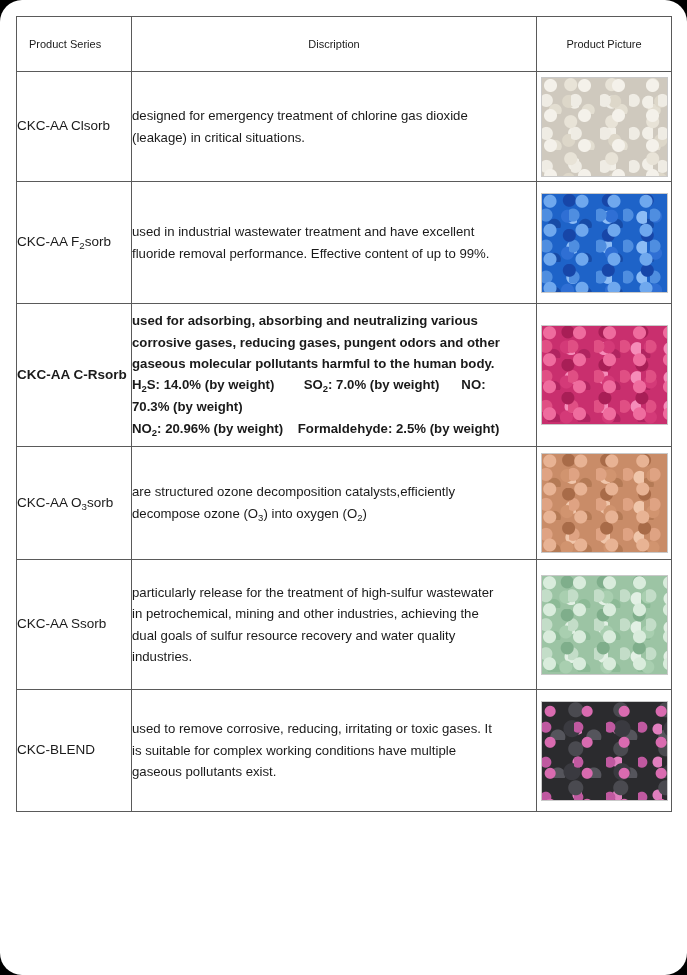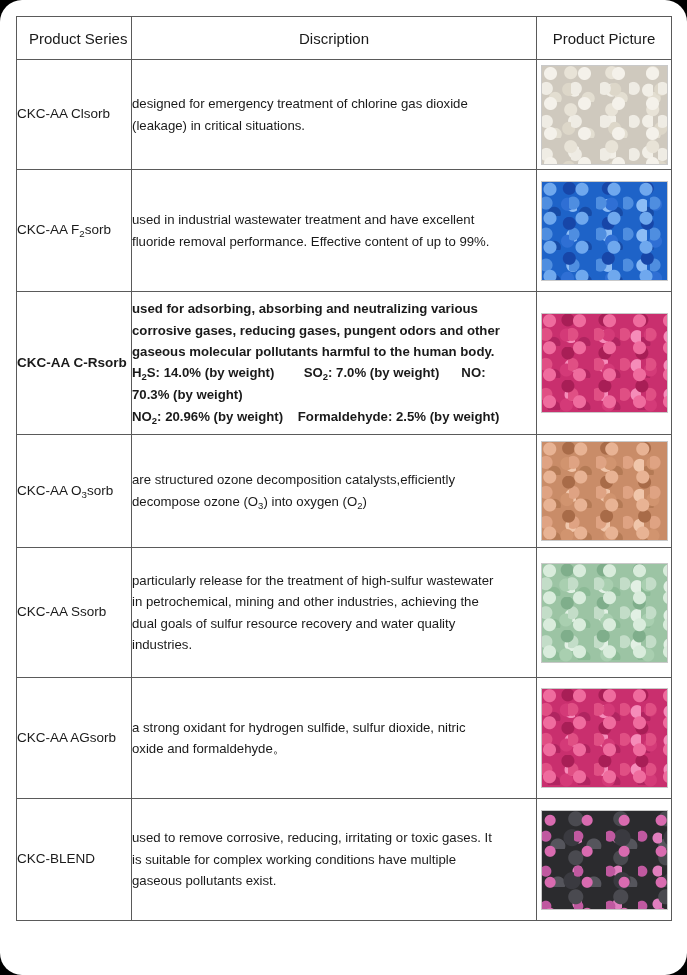--- a/index.html
+++ b/index.html
@@ -40,23 +40,23 @@
     border: 1px solid #5a5a5a;
     vertical-align: middle;
     padding: 0;
     box-sizing: border-box;
   }
   col.c-series { width: 115px; }
   col.c-desc { width: 405px; }
   col.c-pic { width: 135px; }
 
   thead th {
-    height: 43px;
+    height: 55px;
     font-weight: normal;
-    font-size: 15px;
+    font-size: 11px;
     color: #1a1a1a;
     text-align: center;
   }
   thead th.h-series {
     text-align: left;
     padding-left: 12px;
   }
 
   td.series {
     padding: 6px 4px 6px 10px;
@@ -275,36 +275,20 @@
           </td>
           <td class="pic">
             <div class="pic-box">
               <div class="pic-inner">
                   <div class="tex tex-green"></div>
                 </div>
             </div>
           </td>
         </tr>
 
-        <tr class="r5">
-          <td class="series">
-            <span>CKC-AA AGsorb</span>
-          </td>
-          <td class="desc">
-            <div>a strong oxidant for hydrogen sulfide, sulfur dioxide, nitric</div>
-            <div>oxide and formaldehyde。</div>
-          </td>
-          <td class="pic">
-            <div class="pic-box">
-              <div class="pic-inner">
-                  <div class="tex tex-pink"></div>
-                </div>
-            </div>
-          </td>
-        </tr>
 
         <tr class="r6">
           <td class="series">
             <span>CKC-BLEND</span>
           </td>
           <td class="desc">
             <div>used to remove corrosive, reducing, irritating or toxic gases. It</div>
             <div>is suitable for complex working conditions have multiple</div>
             <div>gaseous pollutants exist.</div>
           </td>

